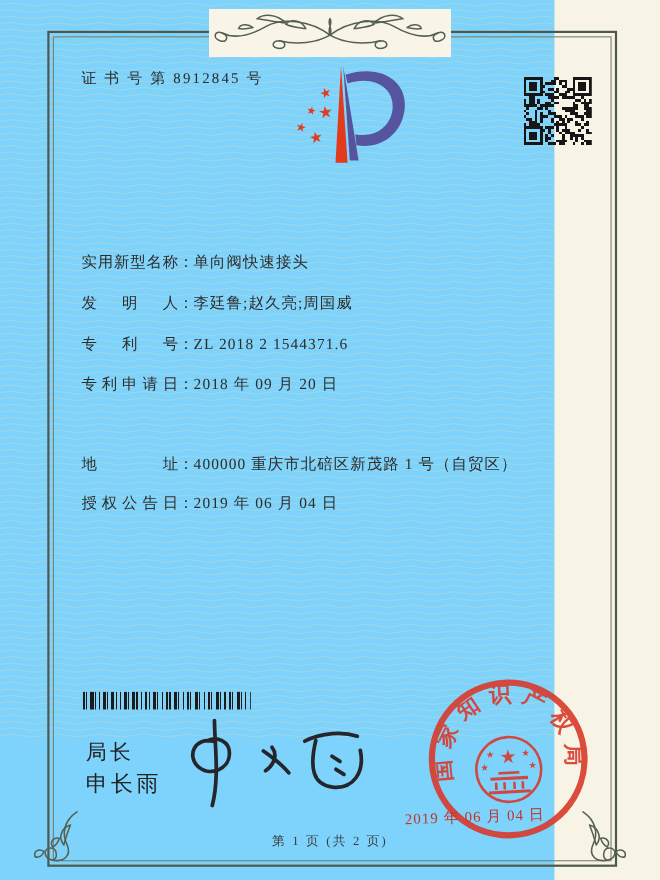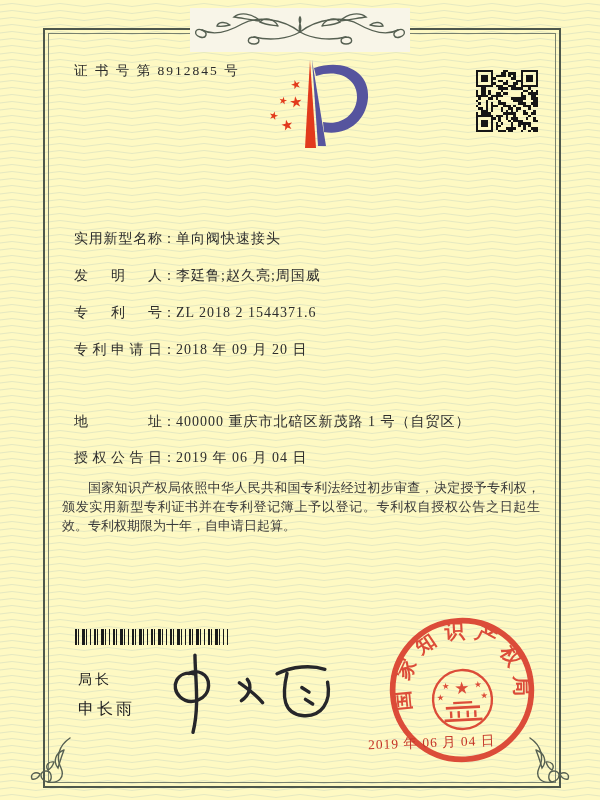--- a/index.html
+++ b/index.html
@@ -1,39 +1,39 @@
 <!DOCTYPE html>
 <html><head>
 <meta charset="utf-8">
 <style>
   html,body{margin:0;padding:0;}
   body{width:600px;height:800px;overflow:hidden;background:#f7f4e6;
        font-family:"Liberation Serif","DejaVu Serif",serif;color:#2e2e2e;}
-  .page{position:relative;width:600px;height:800px;background:#fef9c3;}
+  .page{position:relative;width:504px;height:800px;background:#7dd3fc;}
   .waves{position:absolute;inset:0;z-index:0;pointer-events:none;}
   .frame{position:absolute;left:43px;top:28px;width:514px;height:756px;
          border:2.5px solid #4e584c;z-index:1;}
   .frame::after{content:'';position:absolute;inset:3px;border:1px solid #78816e;}
   .abs{position:absolute;z-index:2;}
   .cert-no{left:74px;top:62px;font-size:13.5px;letter-spacing:2px;color:#2b2b2b;}
   .title{left:43px;top:156px;width:514px;text-align:center;font-size:31px;
          letter-spacing:7px;color:#1d1d1d;font-weight:600;}
   .frow{left:74px;font-size:14px;color:#2d2d2d;white-space:nowrap;}
   .flabel{display:inline-block;width:88px;text-align:justify;text-align-last:justify;}
   .fvalue{letter-spacing:1px;}
   .grant-right{position:absolute;left:214px;top:0;white-space:nowrap;}
   .bodytext{left:62px;top:478px;width:478px;font-size:13px;line-height:1.48;
             text-align:justify;color:#3a3a3a;}
   .bodytext p{margin:0;text-indent:2em;}
   .barcode{left:75px;top:629px;width:153px;height:16px;
     background:repeating-linear-gradient(90deg,#1b1b1b 0 2px,transparent 2px 3px,
       #1b1b1b 3px 4px,transparent 4px 7px,#1b1b1b 7px 10px,transparent 10px 11px,
       #1b1b1b 11px 12px,transparent 12px 15px,#1b1b1b 15px 16px,transparent 16px 19px);}
-  .director{left:78px;top:671px;font-size:14px;letter-spacing:3px;color:#222;}
-  .director-name{left:78px;top:699px;font-size:16px;letter-spacing:3px;color:#222;}
+  .director{left:78px;top:671px;font-size:19px;letter-spacing:3px;color:#222;}
+  .director-name{left:78px;top:699px;font-size:20px;letter-spacing:3px;color:#222;}
   .signature{left:150px;top:645px;width:210px;height:95px;transform:rotate(-3deg);}
   .seal{left:386px;top:614px;width:152px;height:152px;opacity:.9;transform:rotate(-3deg);}
   .seal-date{left:368px;top:734px;font-size:13.5px;letter-spacing:1px;
              color:#c43327;transform:rotate(-2deg);white-space:nowrap;}
   .footer{left:43px;top:757px;width:514px;text-align:center;font-size:11.5px;
           letter-spacing:2px;color:#3c3c3c;}
   .qr{left:476px;top:70px;width:62px;height:62px;}
   .logo{left:248px;top:56px;width:130px;height:96px;}
   .ornament-top{left:190px;top:8px;width:220px;height:44px;}
   .corner-bl{left:28px;top:736px;width:46px;height:50px;}
@@ -552,21 +552,20 @@
     <span class="flabel">专利申请日</span><span>：</span><span class="fvalue">2018 年 09 月 20 日</span>
   </div>
   <div class="abs frow" style="top:413px">
     <span class="flabel">地址</span><span>：</span><span class="fvalue">400000 重庆市北碚区新茂路 1 号（自贸区）</span>
   </div>
   <div class="abs frow" style="top:449px;width:470px">
     <span class="flabel">授权公告日</span><span>：</span><span class="fvalue">2019 年 06 月 04 日</span>
   </div>
 
   <div class="abs bodytext">
-    <p>国家知识产权局依照中华人民共和国专利法经过初步审查，决定授予专利权，颁发实用新型专利证书并在专利登记簿上予以登记。专利权自授权公告之日起生效。专利权期限为十年，自申请日起算。</p>
   </div>
 
   <div class="abs barcode"></div>
 
   <div class="abs director">局长</div>
   <div class="abs director-name">申长雨</div>
 
   <svg class="abs signature" viewBox="0 0 210 95">
     <g stroke="#26262a" fill="none" stroke-width="3.4" stroke-linecap="round" stroke-linejoin="round">
       <path d="M46,26 C28,20 20,38 30,48 C40,58 58,52 59,38 C60,26 48,21 40,25"></path>
@@ -598,14 +597,15 @@
       <rect x="66" y="102" width="2.5" height="7"></rect>
       <rect x="74" y="102" width="2.5" height="7"></rect>
       <rect x="83.5" y="102" width="2.5" height="7"></rect>
       <rect x="91.5" y="102" width="2.5" height="7"></rect>
       <rect x="60" y="110" width="40" height="3"></rect>
     </g>
   </svg>
 
   <div class="abs seal-date">2019 年 06 月 04 日</div>
 
+  <div class="abs footer">第 1 页 (共 2 页)</div>
 
 </div>
 
 </body></html>

